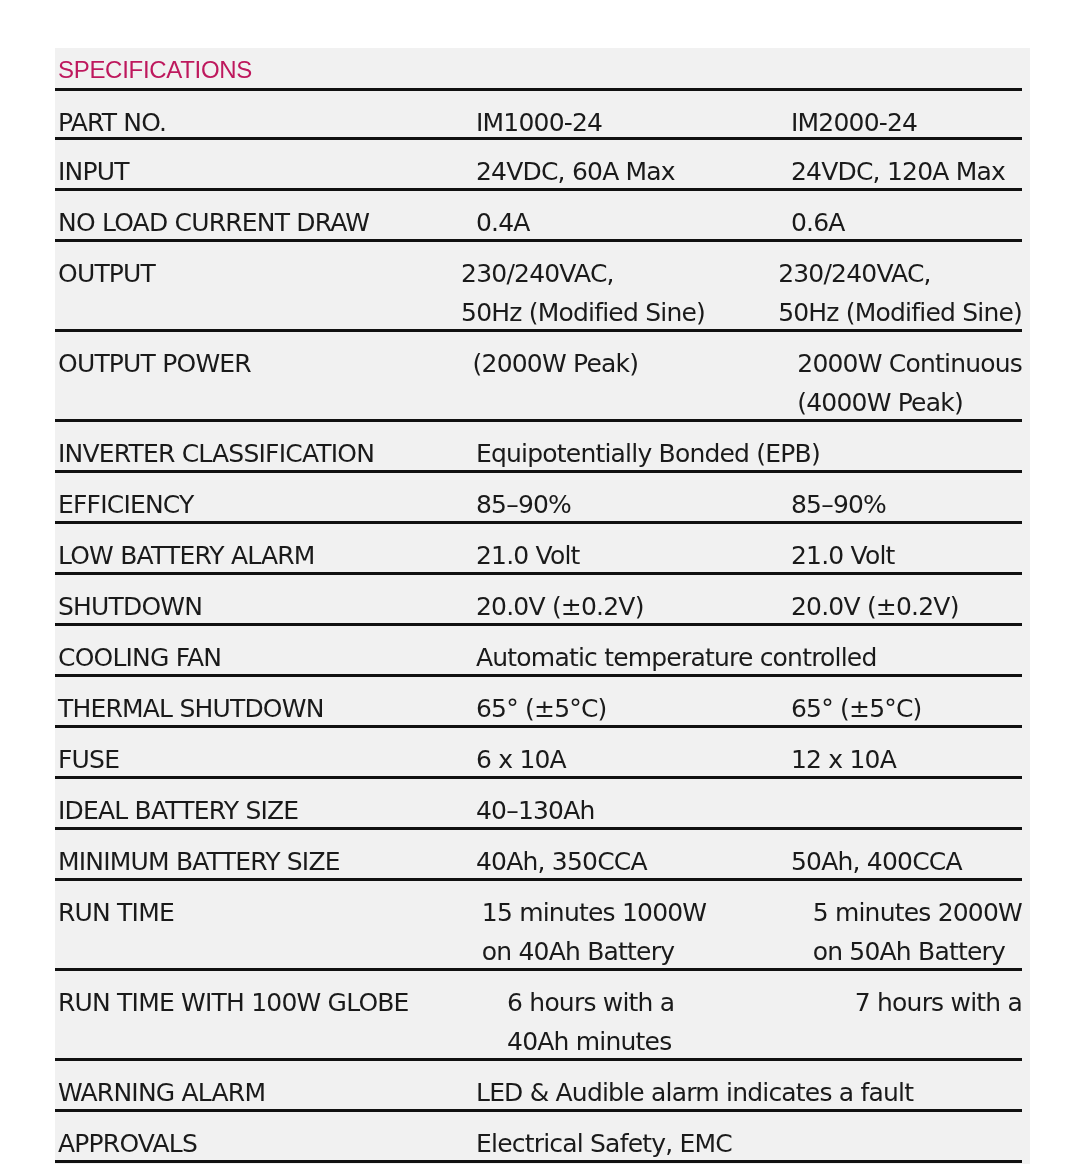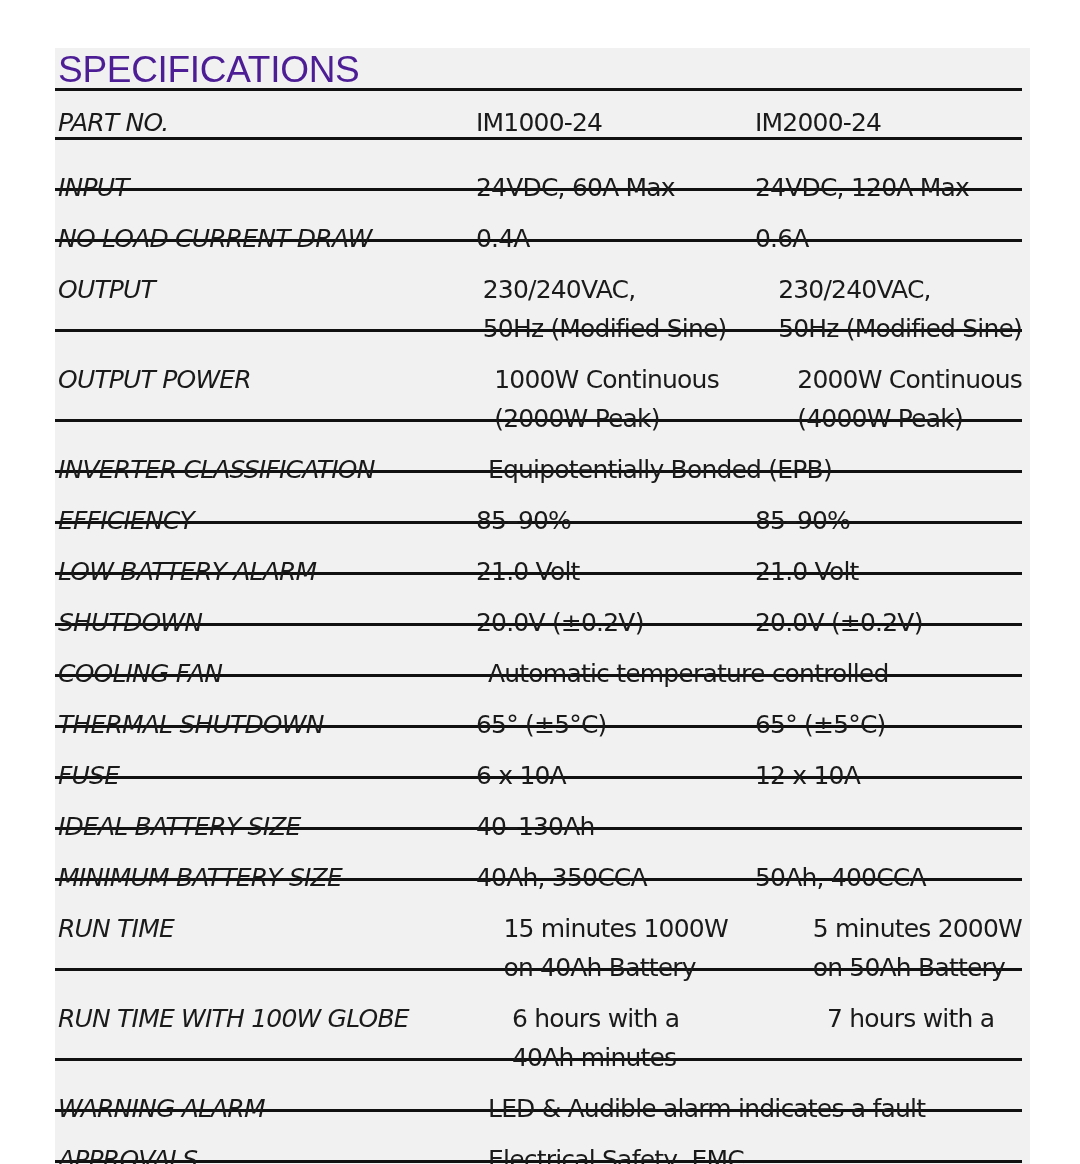--- a/index.html
+++ b/index.html
@@ -3,37 +3,37 @@
   <meta charset="utf-8">
   <style>
     html, body { margin: 0; padding: 0; background: #ffffff; }
     body { width: 1080px; height: 1164px; position: relative; overflow: hidden; }
     .panel {
       position: absolute; left: 55px; top: 48px; width: 975px; height: 1116px;
       background: #f1f1f1;
     }
     .title {
       position: absolute; left: 58px; top: 51px; height: 38px;
-      font-family: "Liberation Sans", sans-serif; font-size: 37px; line-height: 38px;
-      color: #4c1d95; letter-spacing: -0.3px;
+      font-family: "Liberation Sans", sans-serif; font-size: 24px; line-height: 38px;
+      color: #be185d; letter-spacing: -0.3px;
     }
     .table {
       position: absolute; left: 55px; top: 88px; width: 967px;
       border-top: 3px solid #111;
       font-family: "DejaVu Sans", sans-serif; color: #1a1a1a;
       font-size: 25px;
     }
     .row { display: flex; border-bottom: 3px solid #111; box-sizing: border-box; }
     .row.single { height: 51px; }
     .row.double { height: 90px; gap: 36px; }
-    .cell { box-sizing: border-box; padding-top: 28px; line-height: 39px; white-space: nowrap; letter-spacing: -0.8px; }
-    .c-label { width: 421px; padding-left: 3px; font-style: italic; }
+    .cell { box-sizing: border-box; padding-top: 12px; line-height: 39px; white-space: nowrap; letter-spacing: -0.8px; }
+    .c-label { width: 421px; padding-left: 3px; }
     .c-a { width: 279px; }
-    .c-b { flex: 1; }
-    .c-span { flex: 1; margin-left: 12px; }
+    .c-b { flex: 1; margin-left: 36px; }
+    .c-span { flex: 1; }
     .row.first { height: 49px; }
     .row.first .cell { padding-top: 12px; }
   </style>
 </head>
 <body>
 
 <div class="panel"></div>
 <div class="title">SPECIFICATIONS</div>
 <div class="table" id="spec-table">
     <div class="row single first">
@@ -70,21 +70,20 @@
         <div>50Hz (Modified Sine)</div>
       </div>
       <div class="cell c-b">
         <div>230/240VAC,</div>
         <div>50Hz (Modified Sine)</div>
       </div>
     </div>
     <div class="row double">
       <div class="cell c-label">OUTPUT POWER</div>
       <div class="cell c-a">
-        <div>1000W Continuous</div>
         <div>(2000W Peak)</div>
       </div>
       <div class="cell c-b">
         <div>2000W Continuous</div>
         <div>(4000W Peak)</div>
       </div>
     </div>
     <div class="row single">
       <div class="cell c-label">INVERTER CLASSIFICATION</div>
       <div class="cell c-span">Equipotentially Bonded (EPB)</div>

